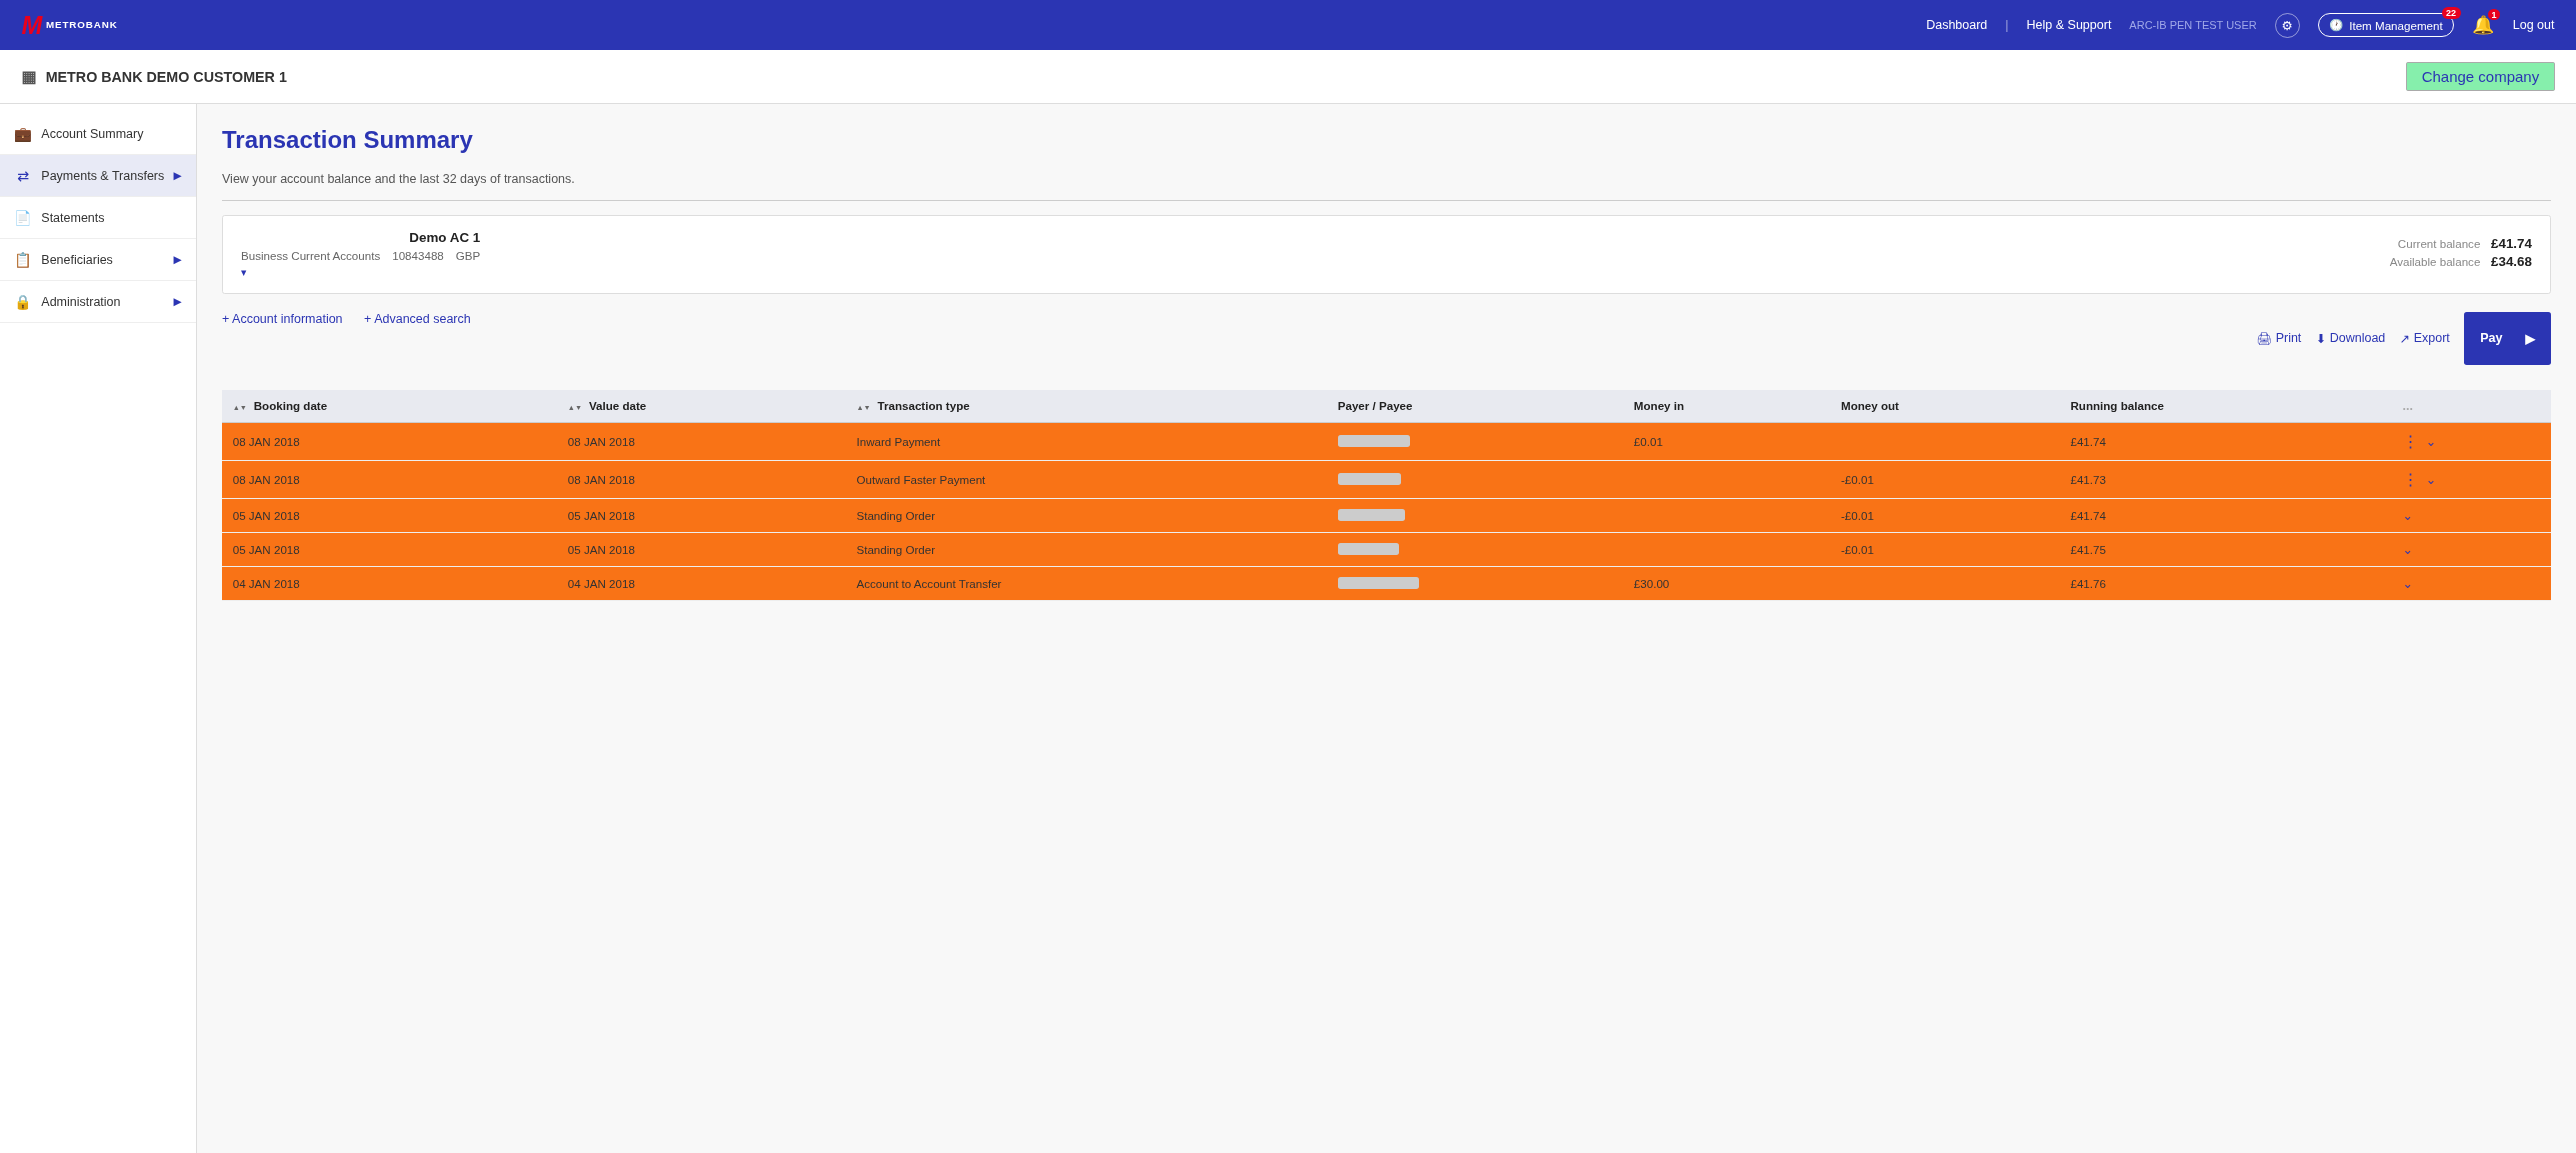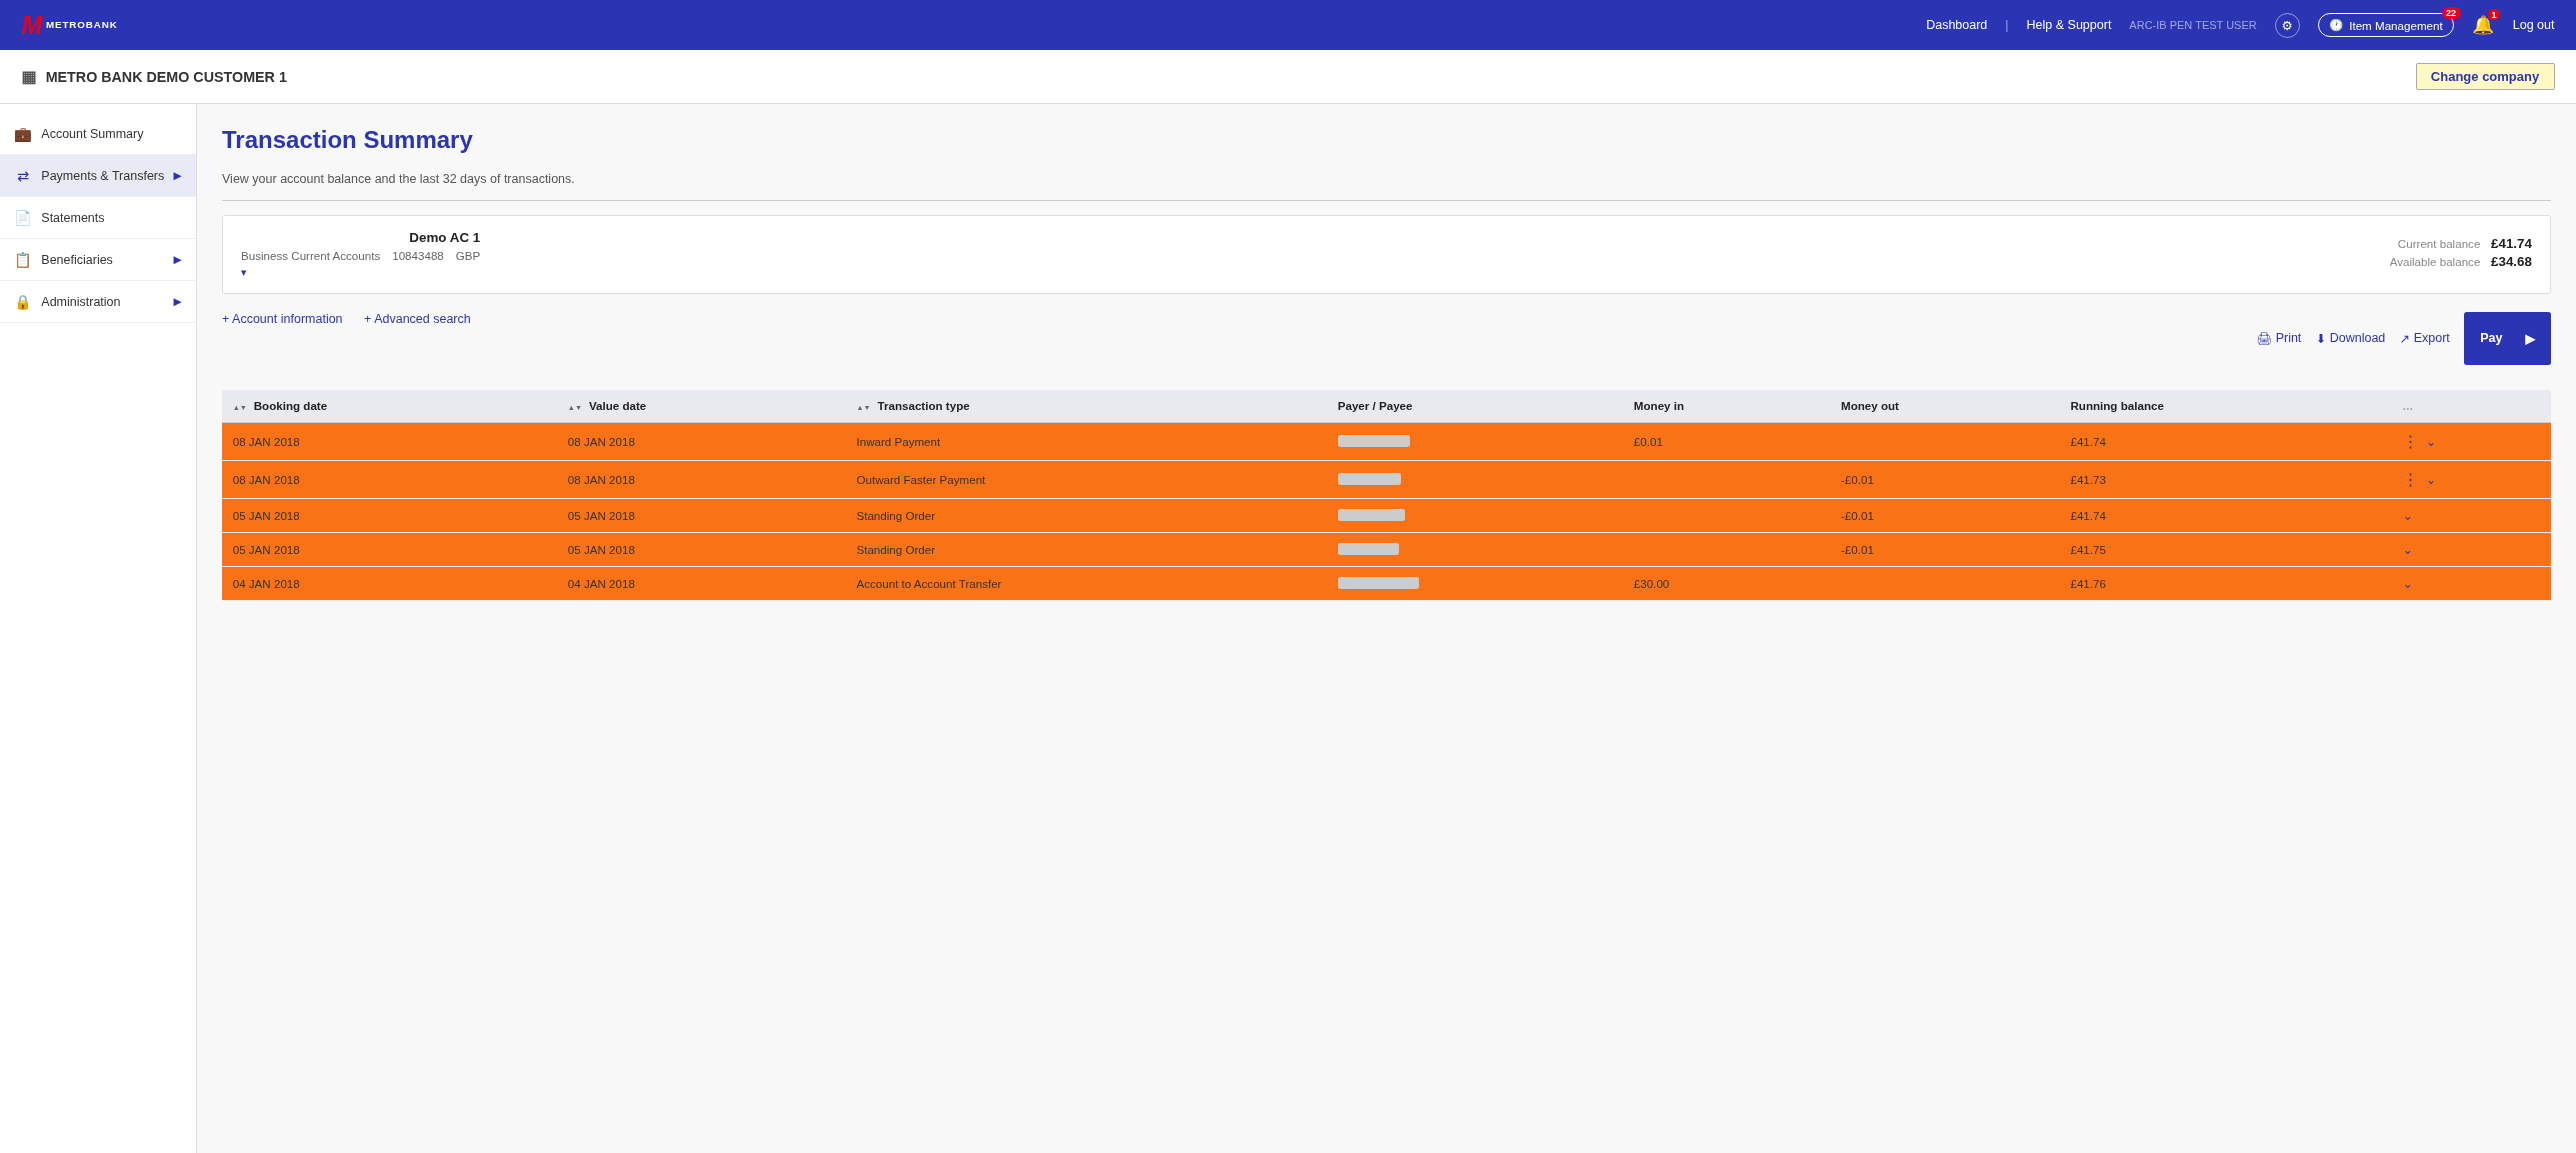--- a/index.html
+++ b/index.html
@@ -129,26 +129,25 @@
       font-weight: bold;
       color: #333;
     }
     .company-icon {
       font-size: 16px;
       color: #555;
     }
     .change-company-btn {
       border: 0.9px solid #aaa;
       padding: 5.4px 14.3px;
-      background: #fef9c3;
-      color: #2b35b3;
-      cursor: pointer;
-      font-size: 13px;
+      background: #86efac;
+      color: #2b35b3;
+      cursor: pointer;
+      font-size: 15px;
       border-radius: 1.8px;
-      font-weight: bold;
     }
 
     
     .main-layout {
       display: flex;
       min-height: calc(100vh - 104px);
     }
 
     
     .sidebar {

